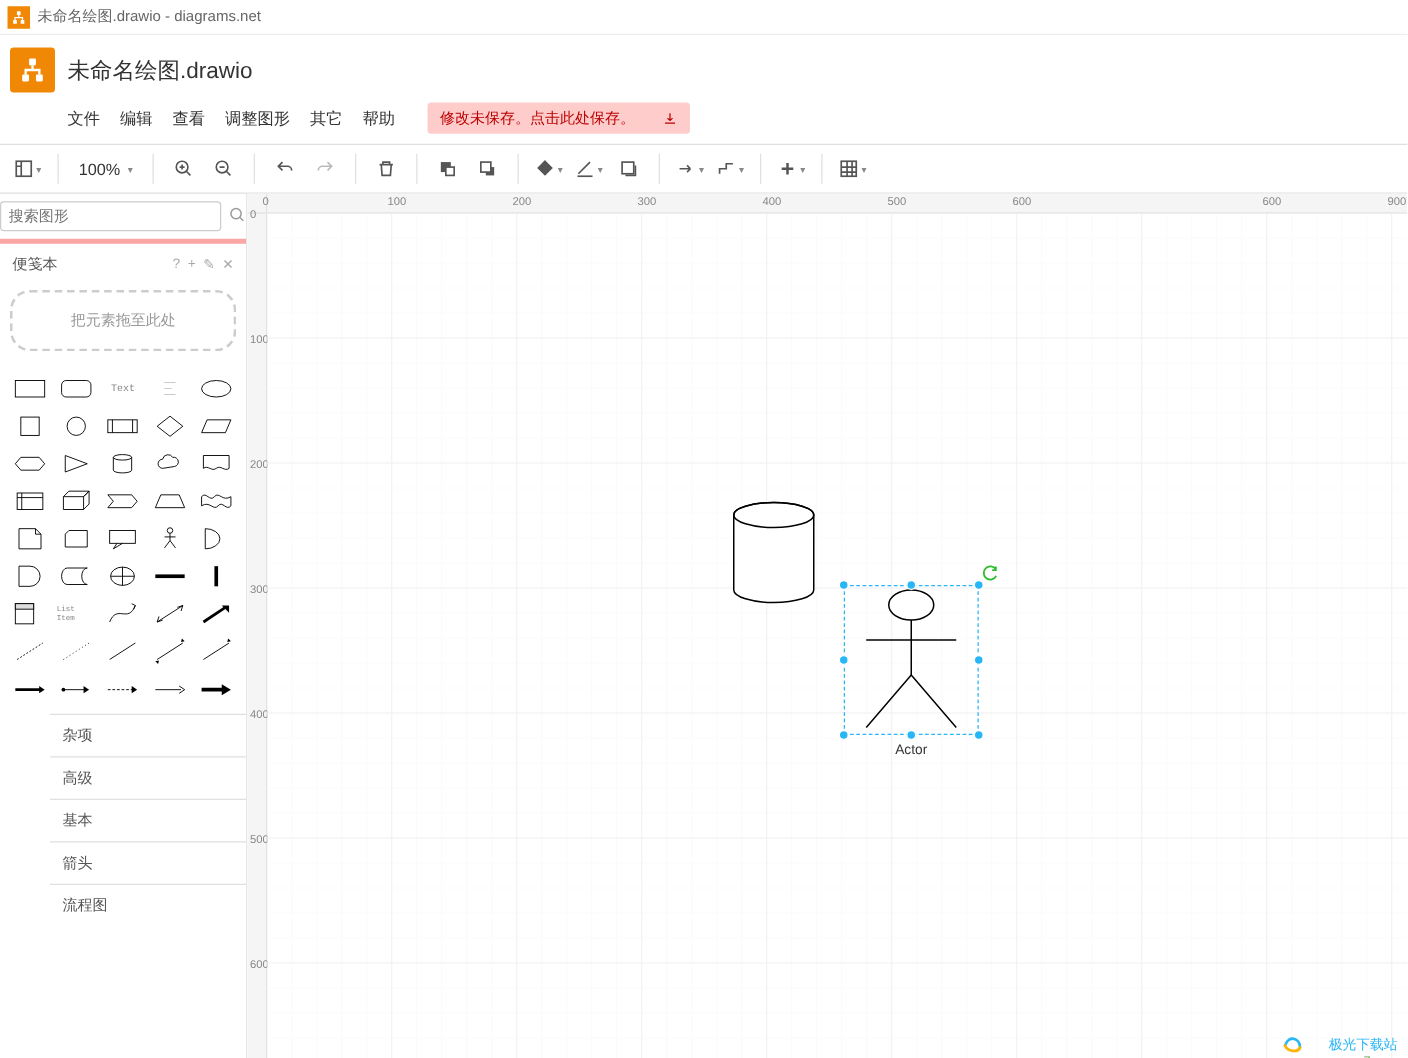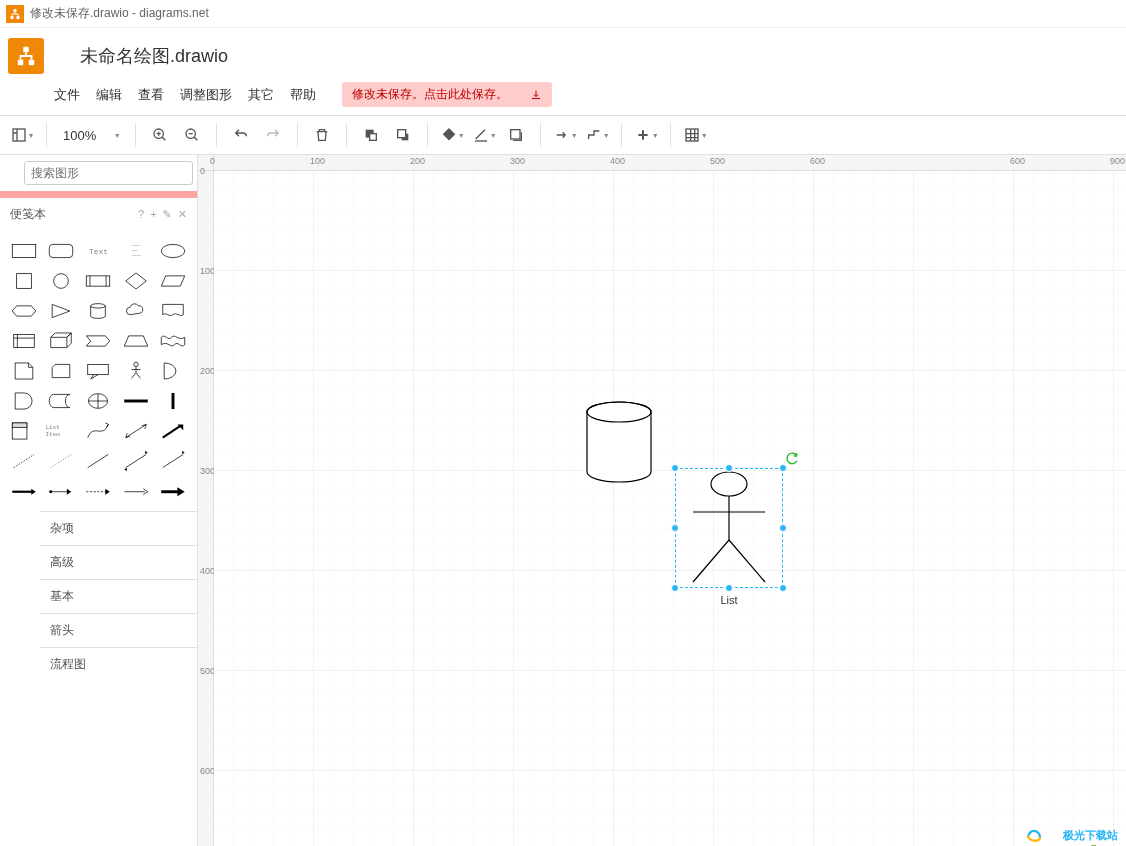--- a/index.html
+++ b/index.html
@@ -2,40 +2,40 @@
 <html><head>
 <meta charset="utf-8">
 <style>
 * { box-sizing: border-box; margin: 0; padding: 0; }
 body { font-family: "Microsoft YaHei", Arial, sans-serif; font-size: 13px; color: #333; background: #fff; overflow: hidden; }
 
 .title-bar { height: 28px; display: flex; align-items: center; padding: 0 6px; background: #fff; border-bottom: 1px solid #eee; font-size: 12px; color: #666; }
 .title-bar .logo { width: 18px; height: 18px; background: #f08705; margin-right: 6px; display: flex; align-items: center; justify-content: center; }
 .title-bar .logo svg { width: 12px; height: 12px; }
 
-.header { display: flex; align-items: center; padding: 10px 8px 4px 8px; gap: 26px; }
+.header { display: flex; align-items: center; padding: 10px 8px 4px 8px; }
 .app-logo { width: 36px; height: 36px; background: #f08705; border-radius: 3px; display: flex; align-items: center; justify-content: center; margin-right: 10px; }
 .app-logo svg { width: 22px; height: 22px; }
 .doc-title { font-size: 18px; color: #333; }
 
 .menu-bar { display: flex; align-items: center; padding: 4px 8px 8px 54px; gap: 16px; font-size: 13px; }
 .menu-item { cursor: pointer; }
 .unsaved { background: #ffcccc; color: #b00; padding: 4px 10px; border-radius: 3px; font-size: 12px; display: flex; align-items: center; gap: 22px; margin-left: 10px; }
 .unsaved svg { width: 12px; height: 12px; }
 
 .toolbar { height: 40px; border-top: 1px solid #e0e0e0; border-bottom: 1px solid #e0e0e0; display: flex; align-items: center; padding: 0 8px; gap: 4px; }
 .toolbar .sep { width: 1px; height: 24px; background: #e0e0e0; margin: 0 6px; }
 .tool-btn { width: 28px; height: 28px; display: flex; align-items: center; justify-content: center; cursor: pointer; border-radius: 3px; color: #555; }
 .tool-btn svg { width: 16px; height: 16px; }
-.zoom-box { display: flex; align-items: center; gap: 17px; padding: 0 6px; cursor: pointer; }
+.zoom-box { display: flex; align-items: center; gap: 4px; padding: 0 6px; cursor: pointer; }
 .dropdown-arrow { font-size: 8px; color: #888; margin-left: 2px; }
 
 .main { display: flex; height: calc(100vh - 140px); }
 .sidebar { width: 198px; border-right: 1px solid #e0e0e0; display: flex; flex-direction: column; overflow-y: auto; }
-.search-box { padding: 6px 24px; border-bottom: 7px solid #fca5a5; display: flex; align-items: center; }
+.search-box { padding: 6px 0; border-bottom: 4px solid #fca5a5; display: flex; align-items: center; }
 .search-box input { flex: 1; border: 1px solid #ccc; padding: 4px 6px; border-radius: 3px; font-size: 12px; }
 .search-box .search-icon { margin-left: 6px; color: #999; }
 
 .section-header { padding: 8px 10px; font-size: 12px; color: #555; display: flex; align-items: center; justify-content: space-between; cursor: pointer; }
 .section-header.with-border-top { border-top: 1px solid #e0e0e0; margin-left: 40px; }
 .section-actions { display: flex; gap: 6px; color: #aaa; font-size: 11px; }
 .section-actions span { cursor: pointer; }
 
 .drop-zone { margin: 4px 8px 10px 8px; border: 2px dashed #ccc; border-radius: 16px; padding: 14px; text-align: center; font-size: 12px; color: #999; }
 
@@ -63,36 +63,36 @@
 .ruler-v .ruler-label { left: 2px; transform: translateY(-50%); }
 
 .cylinder { position: absolute; left: 371px; top: 229px; width: 68px; height: 84px; }
 .actor-sel { position: absolute; left: 461px; top: 297px; width: 108px; height: 120px; }
 .sel-box { position: absolute; inset: 0; border: 1px dashed #29b6f6; pointer-events: none; }
 .handle { position: absolute; width: 8px; height: 8px; background: #29b6f6; border-radius: 50%; border: 1px solid #fff; }
 .rotate-handle { position: absolute; right: -16px; top: -16px; width: 14px; height: 14px; color: #2bbd2b; }
 .actor-label { position: absolute; left: 50%; transform: translateX(-50%); bottom: -18px; font-size: 11px; }
 
 .watermark { position: absolute; right: 8px; bottom: 6px; font-size: 11px; color: #29b6f6; text-align: right; }
-.watermark .top { display:flex; align-items:center; gap:20px; font-weight:bold; }
+.watermark .top { display:flex; align-items:center; gap:20px; font-weight:normal; }
 .watermark .sub { color: #5a9f3c; font-size: 10px; }
 </style>
 </head>
 <body>
 
 <div class="title-bar">
   <span class="logo">
     <svg viewBox="0 0 24 24" fill="#fff">
         <rect x="9" y="2" width="6" height="6" rx="1"></rect>
         <rect x="3" y="16" width="6" height="6" rx="1"></rect>
         <rect x="15" y="16" width="6" height="6" rx="1"></rect>
         <path d="M12 8v4M12 12H6v4M12 12h6v4" stroke="#fff" stroke-width="2" fill="none"></path>
       </svg>
   </span>
-  <span>修改未保存.drawio - diagrams.net</span>
+  <span>未命名绘图.drawio - diagrams.net</span>
 </div>
 
 <div class="header">
   <div class="app-logo">
     <svg viewBox="0 0 24 24" fill="#fff">
         <rect x="9" y="2" width="6" height="6" rx="1"></rect>
         <rect x="3" y="16" width="6" height="6" rx="1"></rect>
         <rect x="15" y="16" width="6" height="6" rx="1"></rect>
         <path d="M12 8v4M12 12H6v4M12 12h6v4" stroke="#fff" stroke-width="2" fill="none"></path>
       </svg>
@@ -236,20 +236,21 @@
 
     <div class="section-header">
       <span>便笺本</span>
       <div class="section-actions">
         <span>?</span>
         <span>+</span>
         <span>✎</span>
         <span>✕</span>
       </div>
     </div>
+    <div class="drop-zone">把元素拖至此处</div>
 
 
     <div class="shape-grid">
 
       <div class="shape-cell">
           <svg viewBox="0 0 40 30">
             <rect x="4" y="6" width="32" height="18" fill="none" stroke="#000"></rect>
           </svg>
         </div>
       <div class="shape-cell">
@@ -553,21 +554,21 @@
         <div class="handle" style="right:-4px;top:50%;margin-top:-4px"></div>
         <div class="handle" style="left:-4px;bottom:-4px"></div>
         <div class="handle" style="left:50%;bottom:-4px;margin-left:-4px"></div>
         <div class="handle" style="right:-4px;bottom:-4px"></div>
         <div class="rotate-handle">
           <svg viewBox="0 0 24 24" fill="none" stroke="#2bbd2b" stroke-width="2.5">
               <path d="M20 6a9 9 0 10.5 9"></path>
               <path d="M20 2v5h-5"></path>
             </svg>
         </div>
-        <div class="actor-label">List</div>
+        <div class="actor-label">Actor</div>
       </div>
     </div>
 
     <div class="watermark">
       <div class="top">
         <svg width="18" height="18" viewBox="0 0 24 24">
             <path d="M4 14c4-12 16-8 16 2" fill="none" stroke="#29b6f6" stroke-width="3" stroke-linecap="round"></path>
             <path d="M4 14c2 6 14 8 16 2" fill="none" stroke="#ffb300" stroke-width="3" stroke-linecap="round"></path>
           </svg>
         <span>极光下载站</span>

